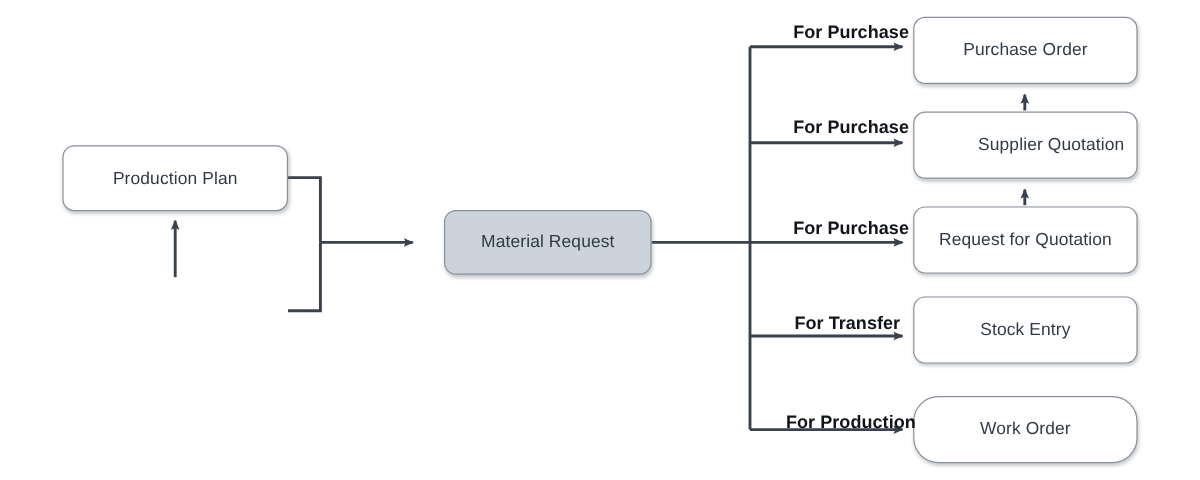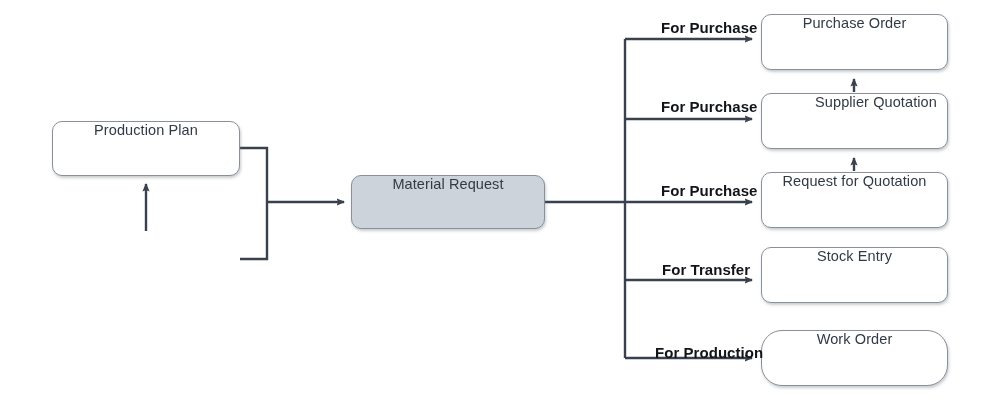--- a/index.html
+++ b/index.html
@@ -23,20 +23,21 @@
     height: 400px;
   }
   .node {
     position: absolute;
     box-sizing: border-box;
     border: 1px solid #8a9099;
     border-radius: 10px;
     background: #ffffff;
     box-shadow: 1px 2px 3px rgba(110,120,130,0.38);
     display: flex;
+    align-items: center;
     justify-content: center;
     z-index: 3;
   }
   .node-label {
     font-size: 14.5px;
     color: #313a45;
     letter-spacing: 0.1px;
     white-space: nowrap;
   }
   .node.accent {
@@ -107,21 +108,21 @@
     <g>
       <path d="M854,92 L854,79" stroke="#39414c" stroke-width="2.4" fill="none" marker-end="url(#arrow)"></path>
     </g>
   </svg>
 
   <div class="node" style="left:52px; top:121px; width:188px; height:55px;">
     <span class="node-label">Production Plan</span>
   </div>
 
 
-  <div class="node accent" style="left:351px; top:175px; width:194px; height:54px;">
+  <div class="node accent" style="left:370px; top:175px; width:173px; height:54px;">
     <span class="node-label">Material Request</span>
   </div>
 
   <div class="node" style="left:761px; top:14px; width:187px; height:56px;">
     <span class="node-label">Purchase Order</span>
   </div>
 
   <div class="node" style="left:761px; top:93px; width:187px; height:56px;padding-left:43px;">
     <span class="node-label">Supplier Quotation</span>
   </div>

